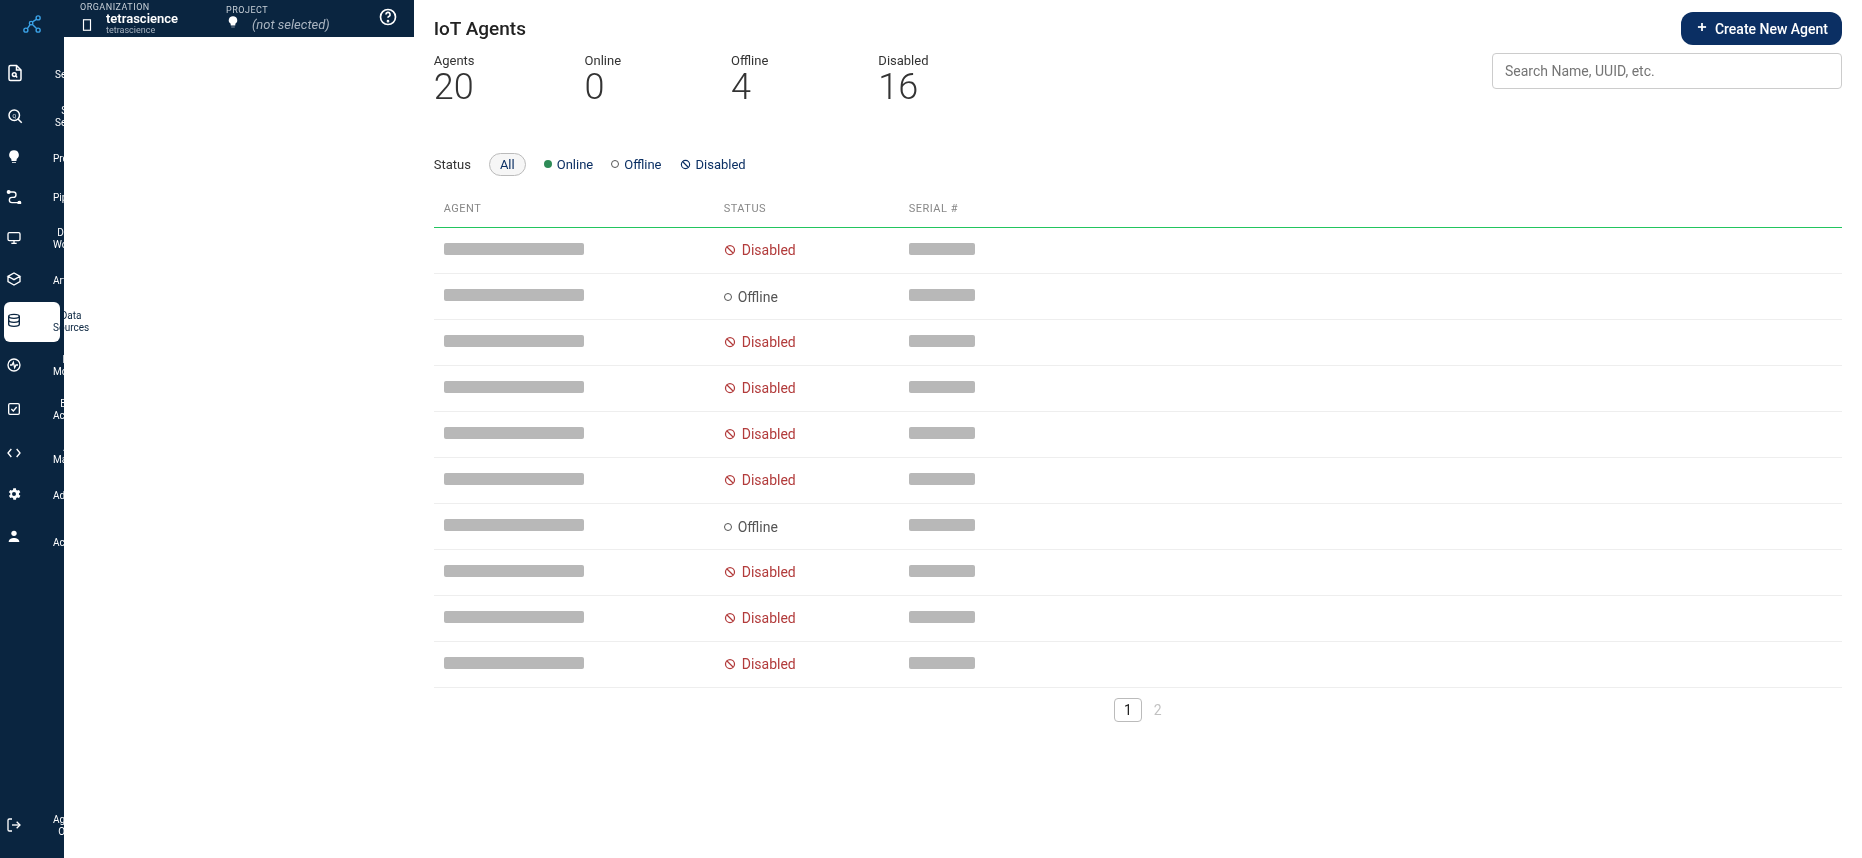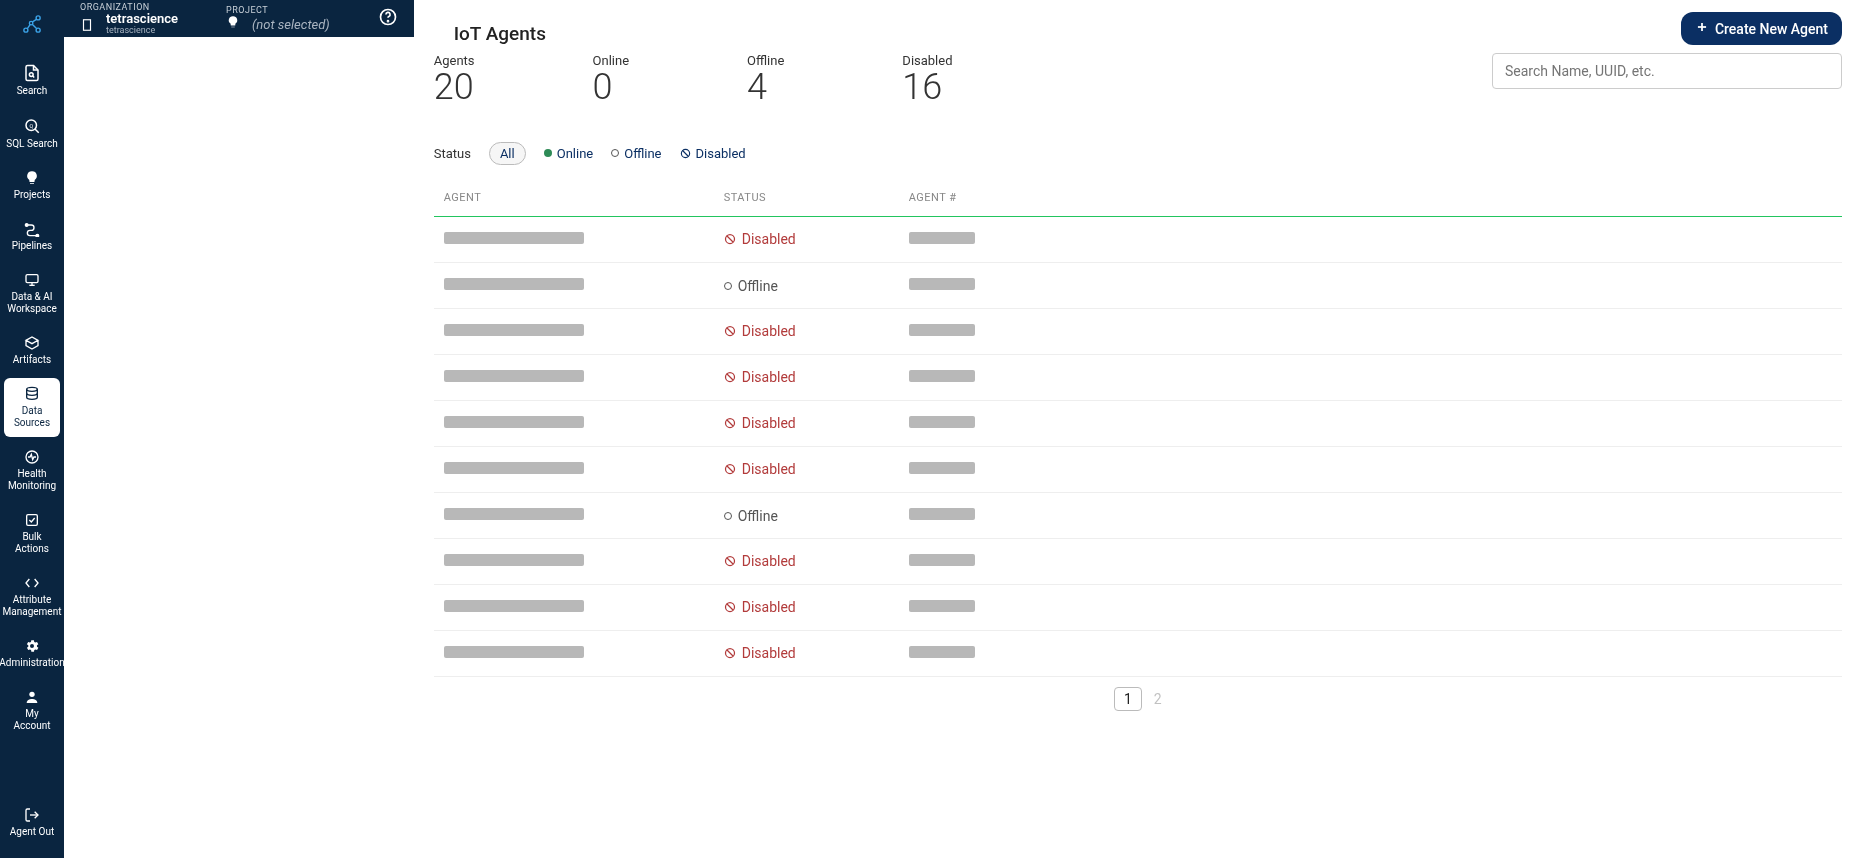--- a/index.html
+++ b/index.html
@@ -3,47 +3,47 @@
   <meta charset="utf-8">
   <style>
     * { margin: 0; padding: 0; box-sizing: border-box; font-family: -apple-system, BlinkMacSystemFont, "Segoe UI", Roboto, sans-serif; }
     body { display: flex; width: 1862px; height: 858px; background: #fff; overflow: hidden; }
     
     
     .sidebar { width: 64px; background: #0a2540; color: #fff; display: flex; flex-direction: column; align-items: center; padding-top: 4px; font-size: 10px; position: relative; }
     .sidebar-logo { padding: 6px 0 14px; }
     .sidebar-logo svg { width: 28px; height: 28px; }
     .nav-items { display: flex; flex-direction: column; align-items: center; width: 100%; }
-    .nav-item { display: flex; flex-direction: column; align-items: center; justify-content: flex-start; padding: 8px 2px; width: 56px; cursor: pointer; text-align: center; line-height: 1.2; border-radius: 6px; margin: 2px 0; }
+    .nav-item { display: flex; align-items: center; justify-content: flex-start; padding: 8px 2px; width: 56px; cursor: pointer; text-align: center; line-height: 1.2; border-radius: 6px; margin: 2px 0; gap: 31px; }
     .nav-item.active { background: #fff; color: #0a2540; }
     .nav-item-icon { margin-bottom: 3px; display: flex; align-items: center; justify-content: center; }
     .nav-item-label { font-size: 10px; }
     .sidebar-bottom { margin-top: auto; margin-bottom: 10px; }
     
     
     .right-side { flex: 1; display: flex; flex-direction: row; }
     
     
     .header { height: 37px; background: #0a2540; color: #fff; display: flex; align-items: center; padding: 0 16px; font-size: 11px; position: relative; }
     .header-block { margin-right: 48px; }
     .header-label { font-size: 9px; letter-spacing: 0.5px; color: #c8d0d8; text-transform: uppercase; }
     .header-value-row { display: flex; align-items: flex-end; gap: 12px; }
     .header-title { font-size: 13px; font-weight: 600; line-height: 1.1; }
     .header-sub { font-size: 9px; color: #a9b4c0; line-height: 1; }
     .header-project-value { font-style: italic; color: #a9b4c0; font-size: 13px; }
     .help-icon { margin-left: auto; cursor: pointer; }
     
     
     .content { flex: 1; padding: 12px 20px; overflow-y: auto; }
-    .page-header { display: flex; align-items: flex-end; justify-content: space-between; margin-bottom: 8px; margin-left: 20px; }
+    .page-header { display: flex; align-items: center; justify-content: space-between; margin-bottom: 8px; }
     .page-title { font-size: 19px; font-weight: 500; color: #222; }
     .create-btn { background: #0b2f63; color: #fff; border: none; padding: 8px 14px; border-radius: 12px; font-size: 14px; font-weight: 500; cursor: pointer; display: flex; align-items: center; gap: 6px; }
     
     
-    .stats-row { display: flex; align-items: flex-start; margin-bottom: 34px; gap: 8px; }
+    .stats-row { display: flex; align-items: flex-start; margin-bottom: 45px; }
     .stat { margin-right: 110px; }
     .stat-label { font-size: 13px; color: #333; }
     .stat-value { font-size: 36px; font-weight: 300; color: #333; line-height: 1.1; }
     .search-wrap { margin-left: auto; }
     .search-input { width: 350px; padding: 9px 12px; border: 1px solid #ccc; border-radius: 4px; font-size: 14px; }
     
     
     .filter-row { display: flex; align-items: center; gap: 18px; margin-bottom: 16px; font-size: 13px; }
     .filter-label { color: #333; }
     .filter-pill { padding: 3px 10px; border-radius: 12px; cursor: pointer; color: #0b2f63; }
@@ -304,21 +304,21 @@
             </svg>
         </span>
         <span>Disabled</span>
       </span>
     </div>
 
     <div class="table">
       <div class="table-header">
         <div>AGENT</div>
         <div>STATUS</div>
-        <div>AGENT #</div>
+        <div>SERIAL #</div>
       </div>
       <div id="table-body">
           <div class="table-row">
             <div><span class="redacted name"></span></div>
             <div><span class="status-disabled">
                 <svg width="12" height="12" viewBox="0 0 24 24" fill="none" stroke="#b23b3b" stroke-width="2.5">
                   <circle cx="12" cy="12" r="9"></circle>
                   <line x1="5.5" y1="5.5" x2="18.5" y2="18.5"></line>
                 </svg>
                 <span>Disabled</span>

